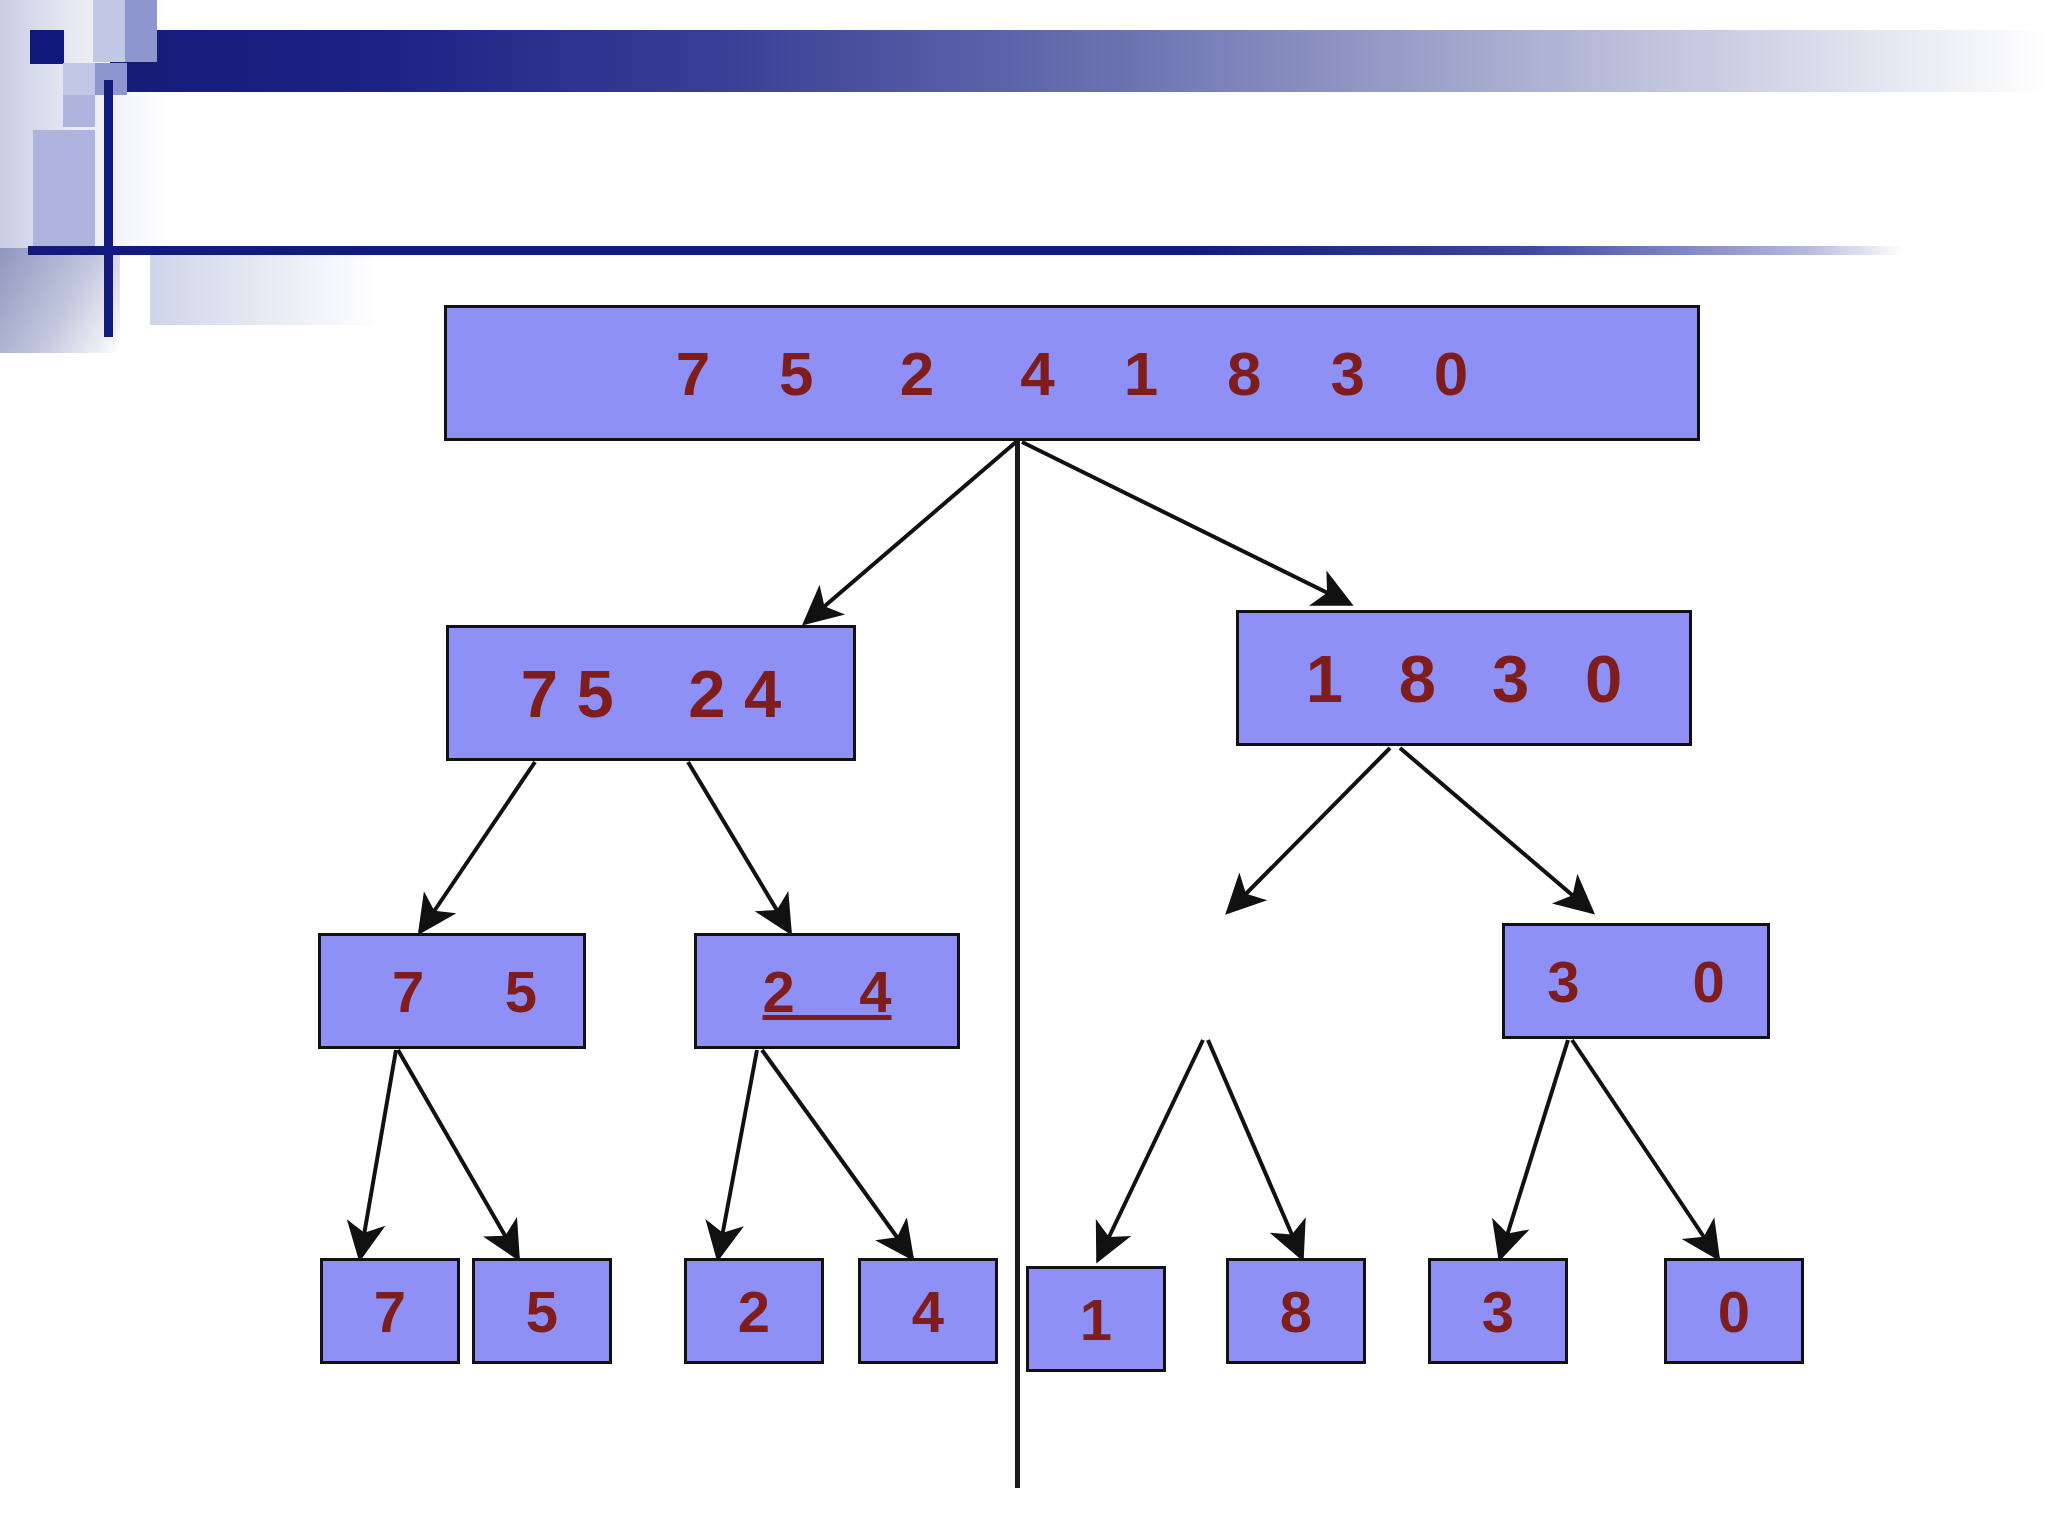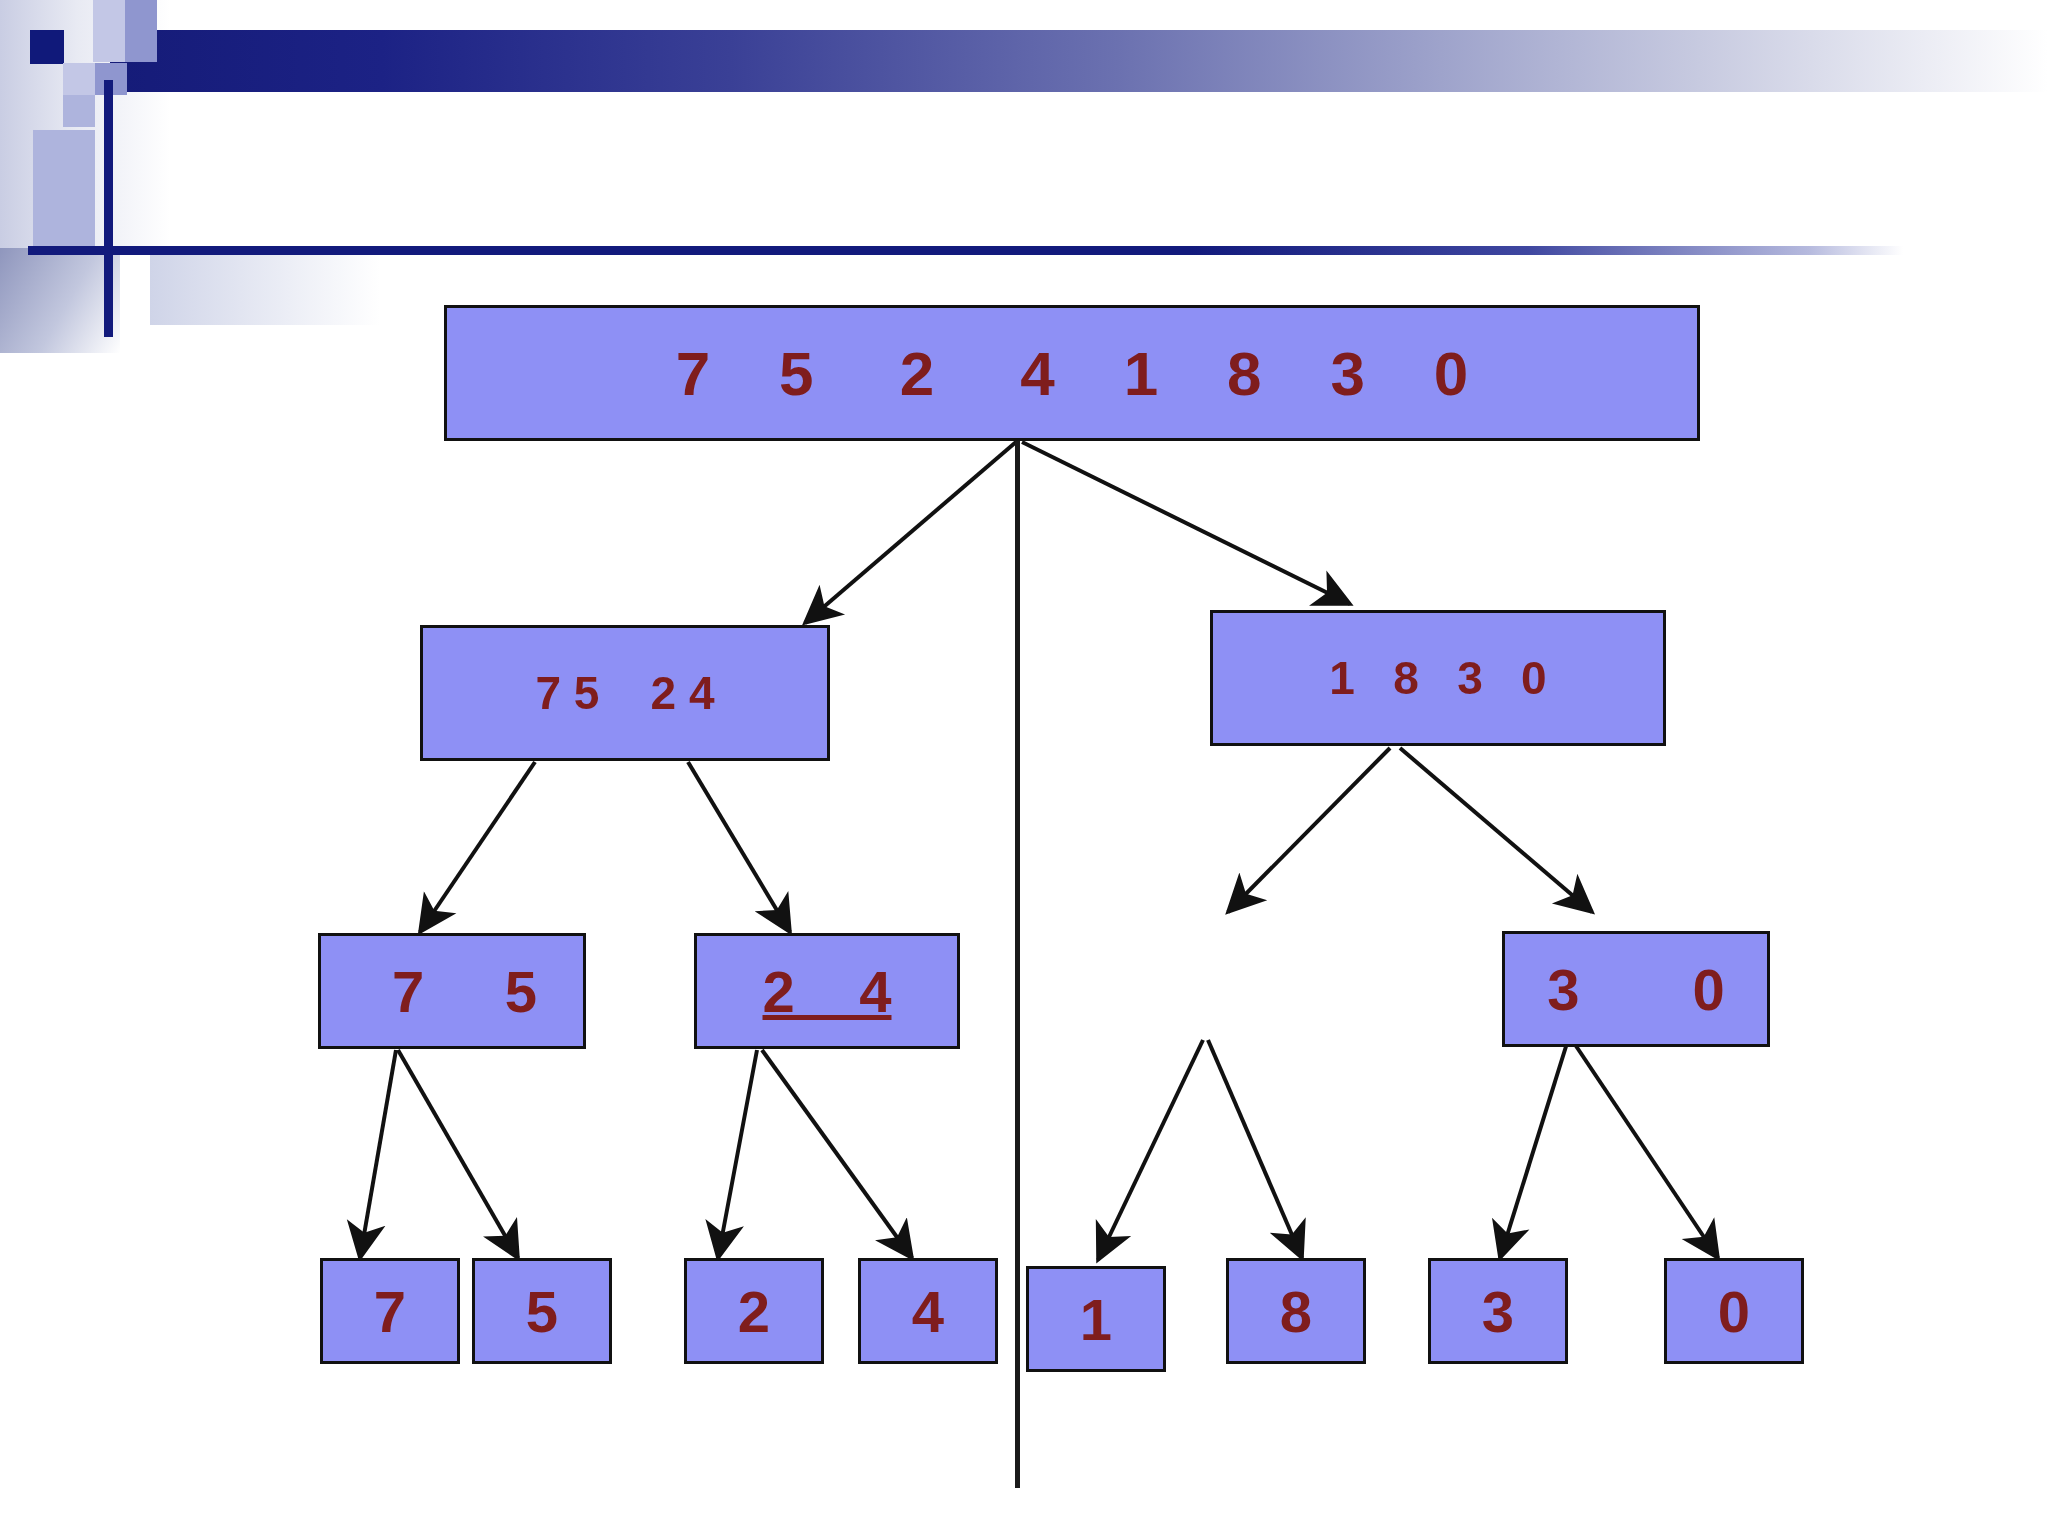--- a/index.html
+++ b/index.html
@@ -68,21 +68,21 @@
     display: flex;
     align-items: center;
     justify-content: center;
     color: #7f1d1d;
     font-weight: bold;
     font-family: "Liberation Sans", sans-serif;
     white-space: pre;
     letter-spacing: 0px;
   }
   .node.big   { font-size: 62px; }
-  .node.mid   { font-size: 46px; }
+  .node.mid   { font-size: 67px; margin-left: 26px; }
   .node.small { font-size: 58px; }
   .node.leaf  { font-size: 58px; }
 
   svg#edges {
     position:absolute; left:0; top:0; width:2048px; height:1536px;
     pointer-events: none;
   }
   .divider {
     position:absolute;
     background:#1a1a1a;
@@ -150,21 +150,21 @@
 
   <div class="divider" style="left:1015px; top:440px; width:5px; height:1048px;"></div>
 
   <div class="node big" style="left:444px; top:305px; width:1256px; height:136px;">7    5     2     4    1    8    3    0</div>
 
   <div class="node mid" style="left:420px; top:625px; width:410px; height:136px;">7 5    2 4</div>
   <div class="node mid" style="left:1210px; top:610px; width:456px; height:136px;">1   8   3   0</div>
 
   <div class="node small" style="left:318px; top:933px; width:268px; height:116px;padding-left:25px;">7     5</div>
   <div class="node small" style="left:694px; top:933px; width:266px; height:116px;text-decoration:underline;">2    4</div>
-  <div class="node small" style="left:1502px; top:923px; width:268px; height:116px;margin-top:8px;">3       0</div>
+  <div class="node small" style="left:1502px; top:923px; width:268px; height:116px;">3       0</div>
 
   <div class="node leaf" style="left:320px; top:1258px; width:140px; height:106px;">7</div>
   <div class="node leaf" style="left:472px; top:1258px; width:140px; height:106px;">5</div>
   <div class="node leaf" style="left:684px; top:1258px; width:140px; height:106px;">2</div>
   <div class="node leaf" style="left:858px; top:1258px; width:140px; height:106px;">4</div>
 
   <div class="node leaf" style="left:1026px; top:1266px; width:140px; height:106px;">1</div>
   <div class="node leaf" style="left:1226px; top:1258px; width:140px; height:106px;">8</div>
   <div class="node leaf" style="left:1428px; top:1258px; width:140px; height:106px;">3</div>
   <div class="node leaf" style="left:1664px; top:1258px; width:140px; height:106px;">0</div>

